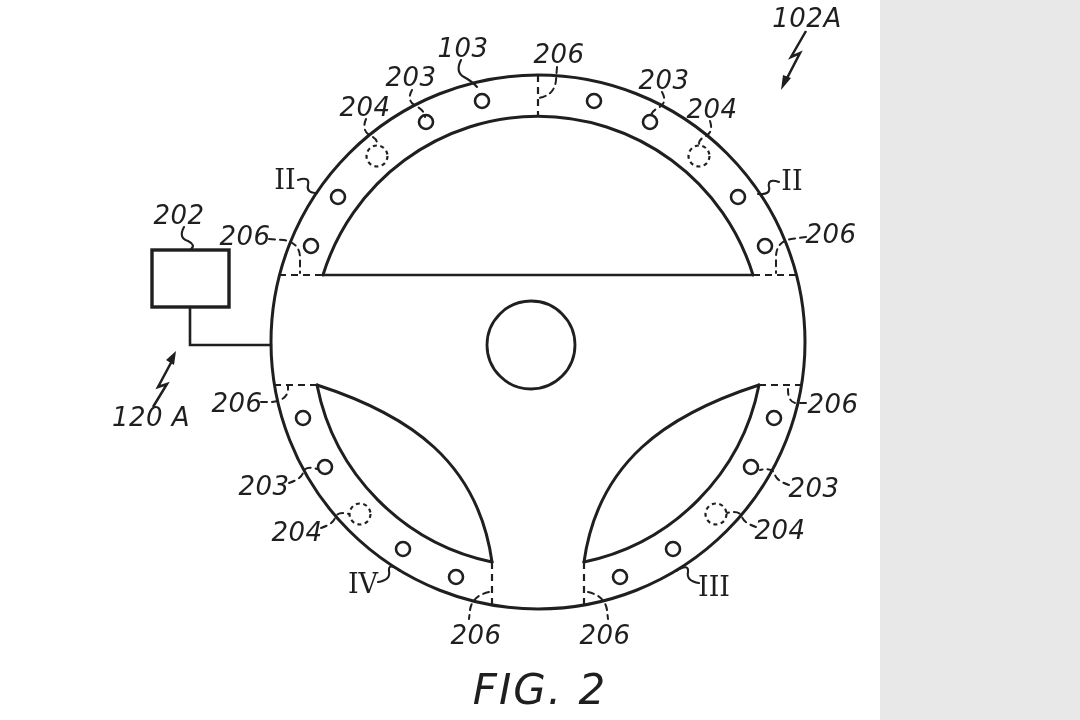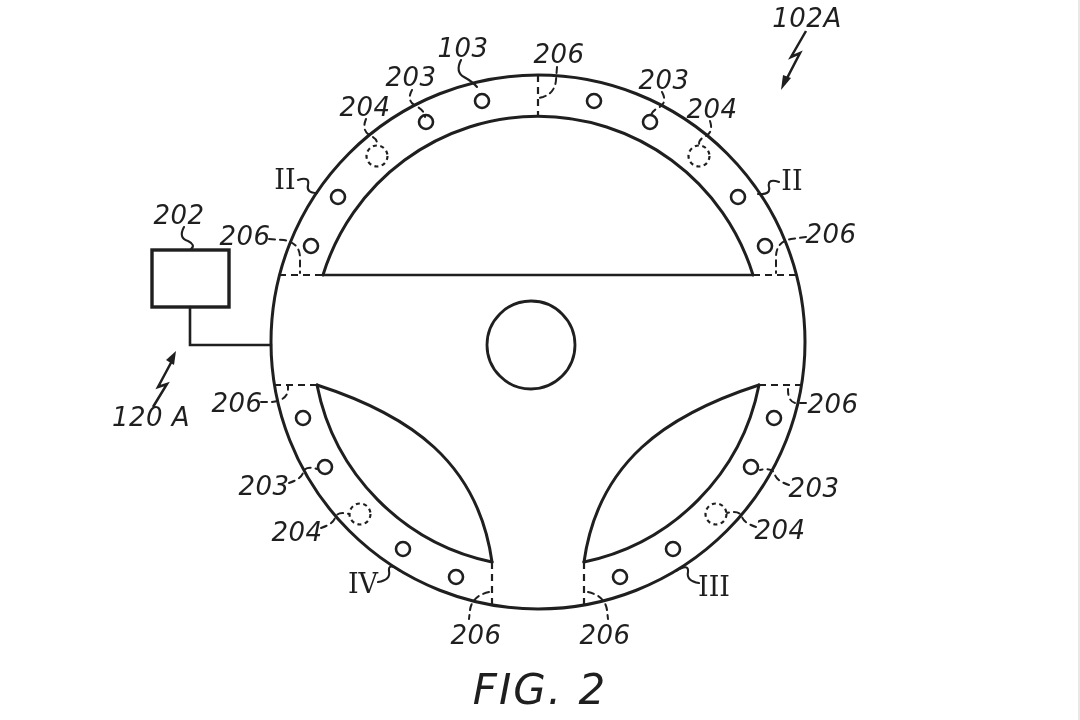--- a/index.html
+++ b/index.html
@@ -1,16 +1,16 @@
 <!DOCTYPE html>
 <html><head>
 <meta charset="utf-8">
 <style>
   html,body{margin:0;padding:0;background:#e8e8e8;}
-  .stage{position:relative;width:1078px;height:720px;background:#ffffff;overflow:hidden;
+  .stage{position:relative;width:880px;height:720px;background:#ffffff;overflow:hidden;
          font-family:"DejaVu Sans",sans-serif;}
   svg{position:absolute;left:0;top:0;}
   .num{font-family:"DejaVu Sans",sans-serif;font-style:italic;font-size:26px;
        fill:#1f1f1f;letter-spacing:0.5px;}
   .roman{font-family:"DejaVu Serif","Liberation Serif",serif;font-style:normal;
          font-size:27px;fill:#1f1f1f;}
   .caption{font-family:"DejaVu Sans",sans-serif;font-style:italic;font-size:42px;
            fill:#1f1f1f;letter-spacing:2px;}
 </style>
 </head>

